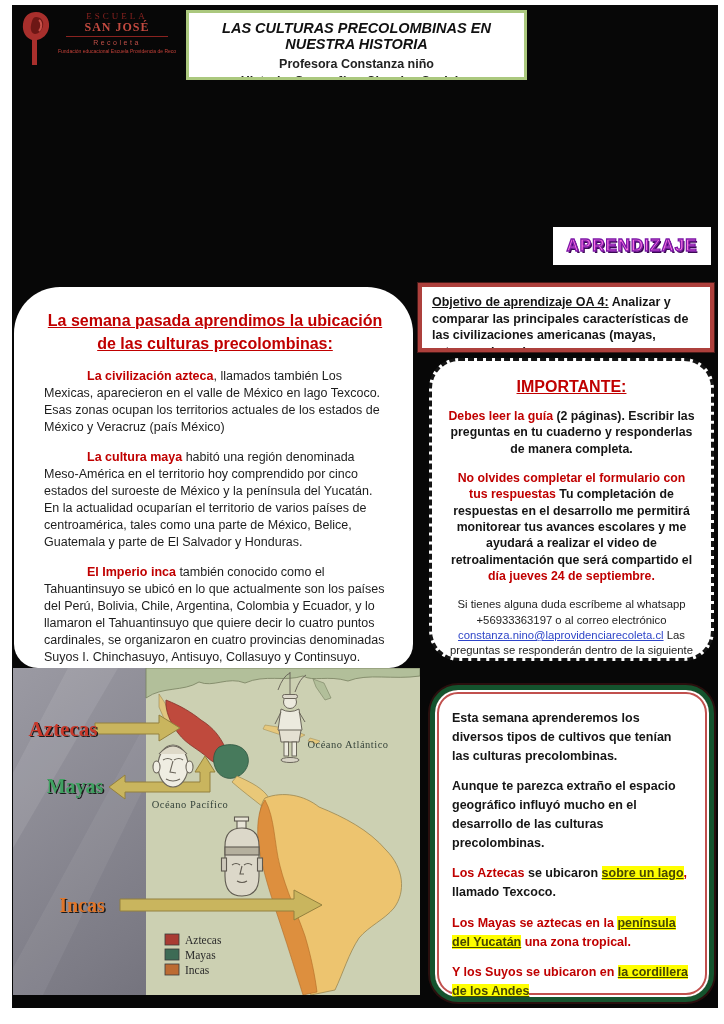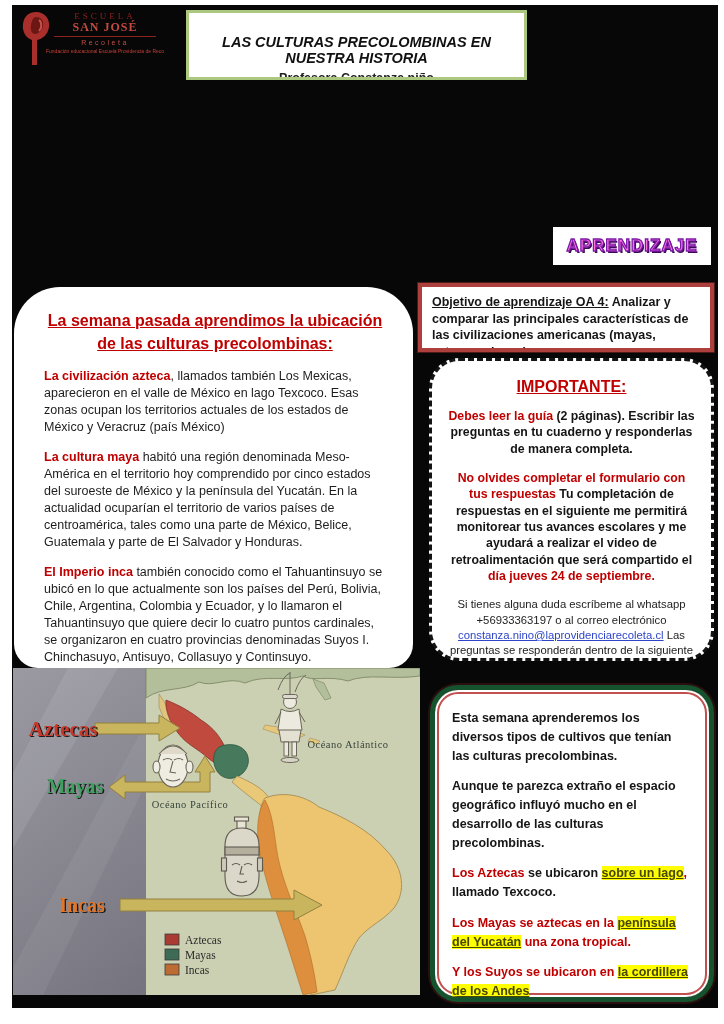--- a/index.html
+++ b/index.html
@@ -3,30 +3,30 @@
 <meta charset="utf-8">
 <style>
   * { box-sizing: border-box; }
   body { margin:0; background:#ffffff; font-family:"Liberation Sans", sans-serif; }
   .page { position:relative; width:724px; height:1024px; background:#ffffff; overflow:hidden; }
   .black-canvas { position:absolute; left:12px; top:5px; width:706px; height:1003px; background:#070707; }
 
   
   .logo { position:absolute; left:20px; top:7px; width:152px; height:64px; color:#b23b35; }
   .logo-glyph { position:absolute; left:0; top:3px; }
-  .logo-text { position:absolute; left:26px; top:4px; width:118px; text-align:center; }
+  .logo-text { position:absolute; left:38px; top:4px; width:118px; text-align:center; }
   .logo-escuela { font-family:"Liberation Serif", serif; font-size:9px; letter-spacing:3px; color:#8a2320; }
   .logo-name { font-family:"Liberation Serif", serif; font-size:12px; font-weight:bold; letter-spacing:1px; color:#c34a40; line-height:1.05; }
   .logo-divider { height:1px; background:#8a2320; margin:2px 8px; }
   .logo-location { font-size:7px; letter-spacing:2.5px; color:#c05048; }
   .logo-tagline { font-size:5px; color:#c24038; margin-top:2px; white-space:nowrap; overflow:hidden; }
 
   
   .title-box { position:absolute; left:186px; top:10px; width:341px; height:70px; background:#fff;
-    border:3px solid #abc87e; text-align:center; padding-top:21px; overflow:hidden; }
+    border:3px solid #abc87e; text-align:center; padding-top:7px; overflow:hidden; }
   .title-main { font-size:14.5px; font-weight:bold; font-style:italic; color:#111; margin-bottom:4px; }
   .title-sub { font-size:12.5px; font-weight:bold; color:#222; line-height:1.35; }
 
   
   .badge-box { position:absolute; left:553px; top:227px; width:158px; height:38px; background:#fff;
     display:flex; align-items:center; justify-content:center; }
   .badge-text { font-size:17px; font-weight:900; letter-spacing:1px; color:#ff77e1;
     -webkit-text-stroke:1.3px #7d18a8; text-shadow:1.5px 1.5px 0 #3d0a55; }
 
   
@@ -34,21 +34,21 @@
     border:4px solid #ad403c; box-shadow:0 0 0 1px #4a1b19; padding:7px 10px; overflow:hidden; }
   .objetivo-box p { margin:0; font-size:12.5px; font-weight:bold; color:#151515; line-height:1.32; }
   .objetivo-lead { text-decoration:underline; }
 
   
   .recap-box { position:absolute; left:14px; top:287px; width:399px; height:381px; background:#fff;
     border-radius:46px 46px 24px 24px; padding:22px 27px 0 30px; overflow:hidden; }
   .recap-title { color:#c00000; font-size:16px; font-weight:bold; text-align:center;
     text-decoration:underline; line-height:1.45; margin:0 0 13px 0; }
   .recap-box p.body { margin:0 0 13px 0; font-size:12.5px; color:#1d1d1d; line-height:1.36; }
-  .lead-red { color:#c00000; font-weight:bold; }
+  .lead-red { color:#c00000; font-weight:bold;margin-left:43px; }
 
   
   .importante-box { position:absolute; left:429px; top:358px; width:285px; height:303px; background:#fff;
     border:3px dashed #141414; border-radius:30px; padding:11px 15px; text-align:center; overflow:hidden; }
   .importante-title { color:#c00000; font-size:16px; font-weight:bold; text-decoration:underline; margin:6px 0 12px 0; }
   .importante-box p.b { margin:0 0 13px 0; font-size:12.3px; font-weight:bold; color:#151515; line-height:1.33; }
   .importante-box p.contact { margin:0; font-size:11.3px; font-weight:normal; color:#222; line-height:1.35; }
   .red-b { color:#c00000; font-weight:bold; }
   .email-link { color:#2e45c8; text-decoration:underline;margin-top:24px; }
 
@@ -103,21 +103,21 @@
   <div class="recap-box">
     <p class="recap-title">La semana pasada aprendimos la ubicación de las culturas precolombinas:</p>
     <p class="body"><span class="lead-red">La civilización azteca</span><span>, llamados también  Los Mexicas, aparecieron en el valle de México en lago Texcoco. Esas zonas ocupan los territorios actuales de los estados de México y Veracruz (país México)</span></p>
     <p class="body"><span class="lead-red">La cultura maya</span><span> habitó una región denominada Meso-América en el territorio hoy comprendido por cinco estados del suroeste de México y la península del Yucatán. En la actualidad ocuparían el territorio de varios países de centroamérica, tales como una parte de México, Belice, Guatemala y parte de El Salvador y Honduras.</span></p>
     <p class="body"><span class="lead-red">El Imperio inca</span><span> también conocido como el Tahuantinsuyo se ubicó en lo que actualmente son los países del Perú, Bolivia, Chile, Argentina, Colombia y Ecuador, y lo llamaron el Tahuantinsuyo que quiere decir lo cuatro puntos cardinales, se organizaron en cuatro provincias denominadas Suyos I. Chinchasuyo, Antisuyo, Collasuyo y Continsuyo.</span></p>
   </div>
 
   <div class="importante-box">
     <p class="importante-title">IMPORTANTE:</p>
     <p class="b"><span class="red-b">Debes leer la guía</span><span> (2 páginas). Escribir las preguntas en tu cuaderno y responderlas de manera completa.</span></p>
-    <p class="b"><span class="red-b">No olvides completar el formulario con tus respuestas</span><span> Tu completación de respuestas en el siguiente me permitirá monitorear tus avances escolares y me ayudará a realizar el video de retroalimentación que será compartido el </span><span class="red-b">día jueves 24 de septiembre.</span></p>
+    <p class="b"><span class="red-b">No olvides completar el formulario con tus respuestas</span><span> Tu completación de respuestas en el desarrollo me permitirá monitorear tus avances escolares y me ayudará a realizar el video de retroalimentación que será compartido el </span><span class="red-b">día jueves 24 de septiembre.</span></p>
     <p class="contact"><span>Si tienes alguna duda escríbeme al whatsapp +56933363197 o al correo electrónico </span><a href="#" class="email-link">constanza.nino@laprovidenciarecoleta.cl</a><span> Las preguntas se responderán dentro de la siguiente jornada: lunes a viernes entre las 08:00 a  18:00 hrs.</span></p>
   </div>
 
   <div class="map-area">
     <svg width="407" height="327" viewBox="0 0 407 327">
       <defs>
         <linearGradient id="gph" x1="0" y1="0" x2="1" y2="1">
           <stop offset="0" stop-color="#9b9aa3"></stop>
           <stop offset="0.55" stop-color="#7c7b85"></stop>
           <stop offset="1" stop-color="#5f5e68"></stop>

